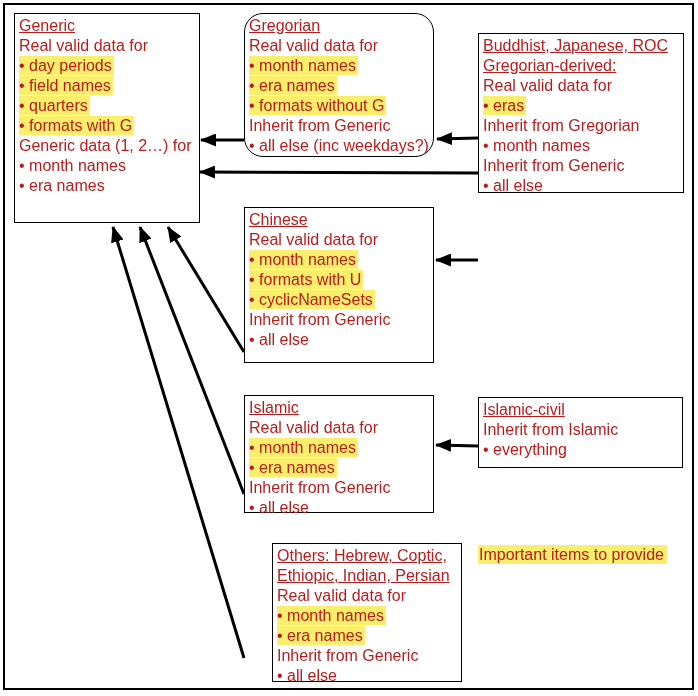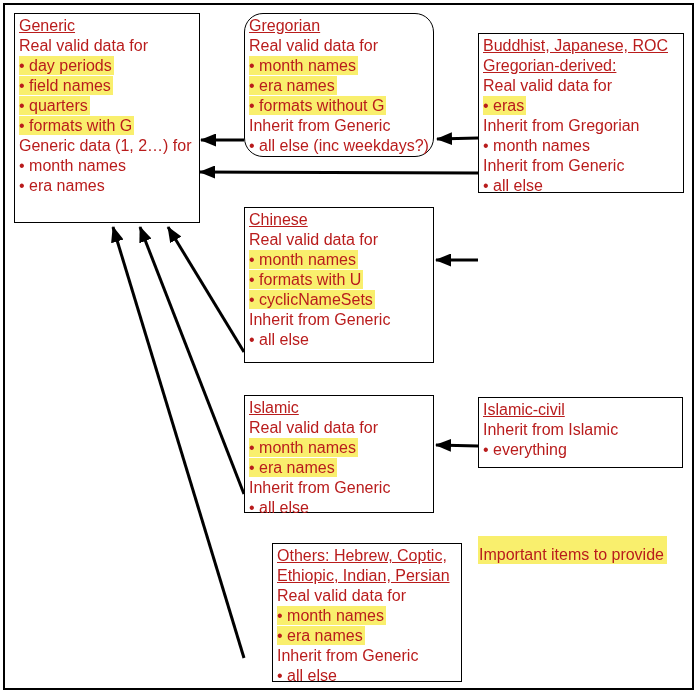--- a/index.html
+++ b/index.html
@@ -39,21 +39,21 @@
   #box-islamic        {left:244px;top:395px;width:190px; height:118px;}
   #box-islamic-civil  {left:478px;top:397px;width:205px; height:71px;}
   #box-others         {left:228px;top:543px;width:190px; height:139px;margin-left:44px;}
   .note{
     position:absolute;
     left:478px;top:544px;
     line-height:21px;
     white-space:nowrap;
   }
   .note .line{height:21px;}
-  .note span{padding:10px 3px 1px 1px;margin-top:23px;}
+  .note span{padding:1px 3px 1px 1px;margin-top:23px;}
   #arrows{
     position:absolute;left:0;top:0;width:698px;height:696px;
     pointer-events:none;
   }
 </style>
 </head>
 <body>
 
 <div class="canvas">
   <div class="frame"></div>

